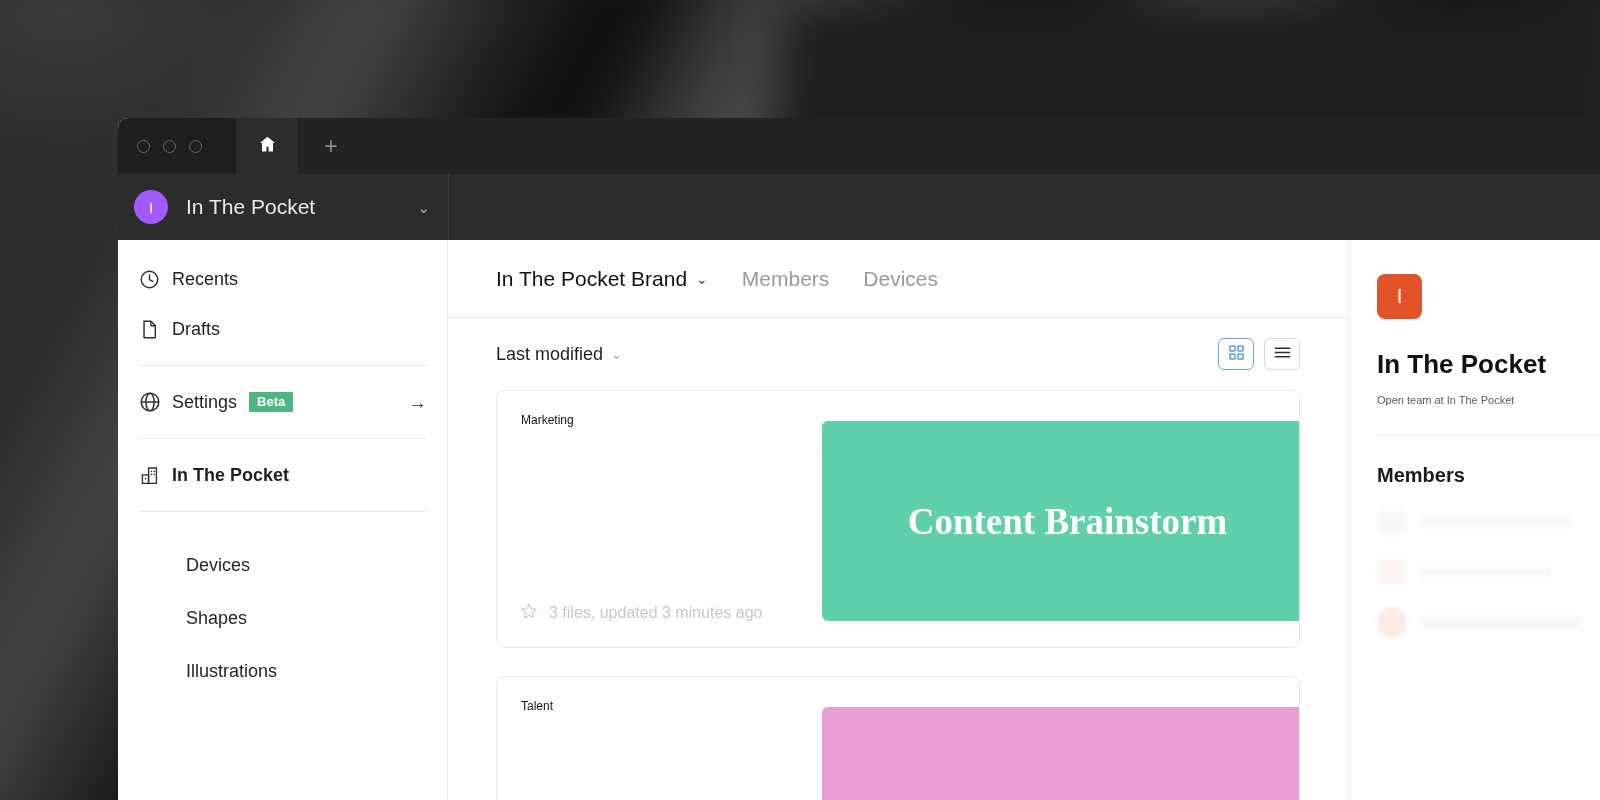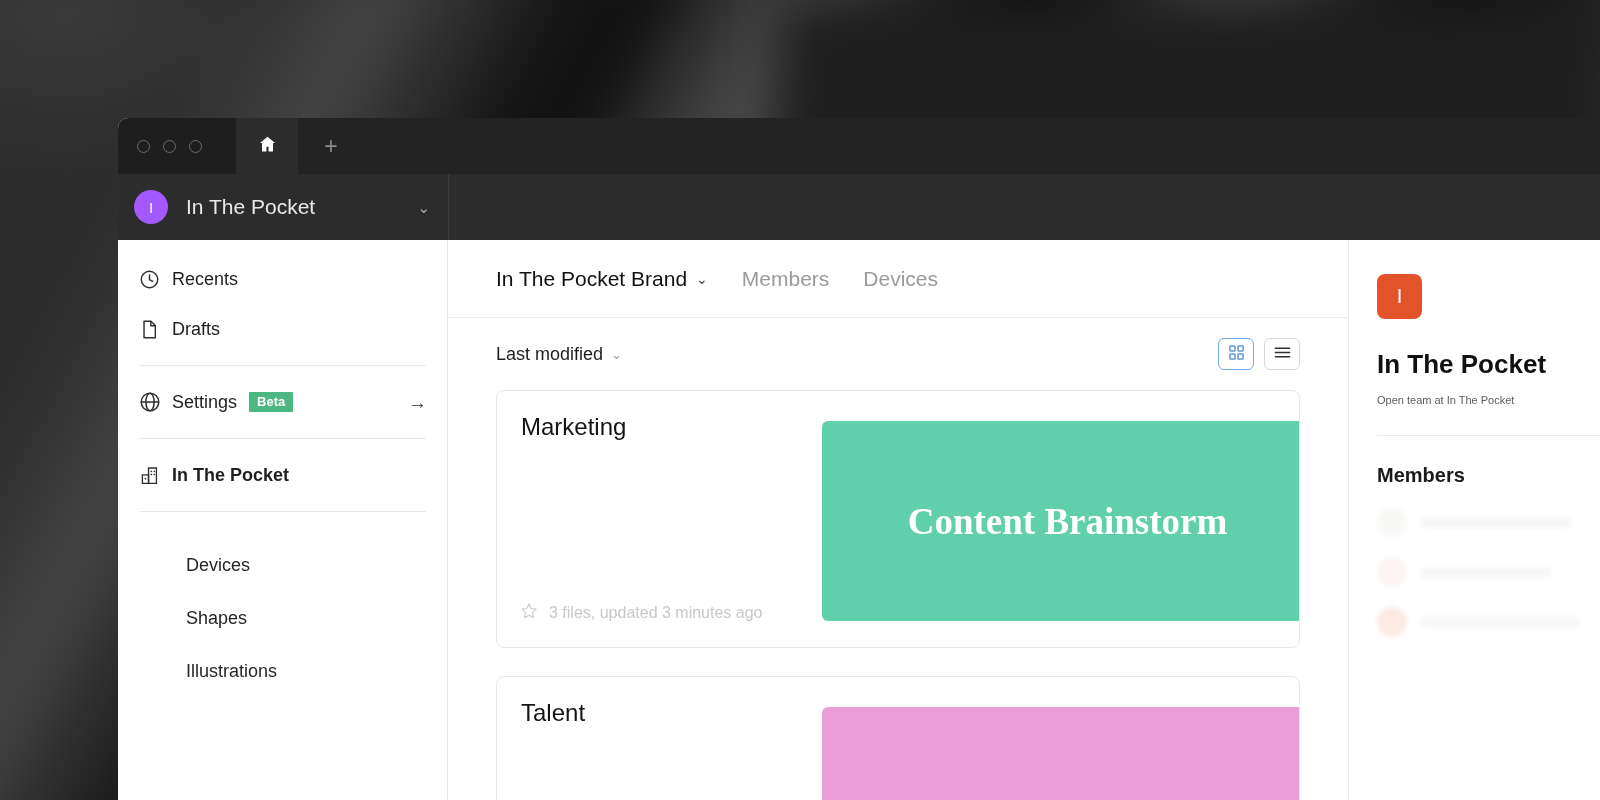--- a/index.html
+++ b/index.html
@@ -176,21 +176,21 @@
   .vbtn.active { border-color: #6fa8e8; }
 
   .cards { padding: 0 48px; }
   .card {
     border: 1px solid #e8e8e8; border-radius: 8px;
     height: 258px; position: relative; margin-bottom: 28px;
     background: #fff; overflow: hidden;
   }
   .card-title {
     position: absolute; left: 24px; top: 22px;
-    font-size: 24px; color: #141414;
+    font-size: 12px; color: #141414;
   }
   .card-meta {
     position: absolute; left: 22px; bottom: 22px;
     display: flex; align-items: center; gap: 10px;
     font-size: 16px; color: #c7c7c7;
   }
   .thumb {
     position: absolute; left: 325px; top: 30px;
     width: 491px; height: 200px; border-radius: 6px;
     display: flex; align-items: center; justify-content: center;

